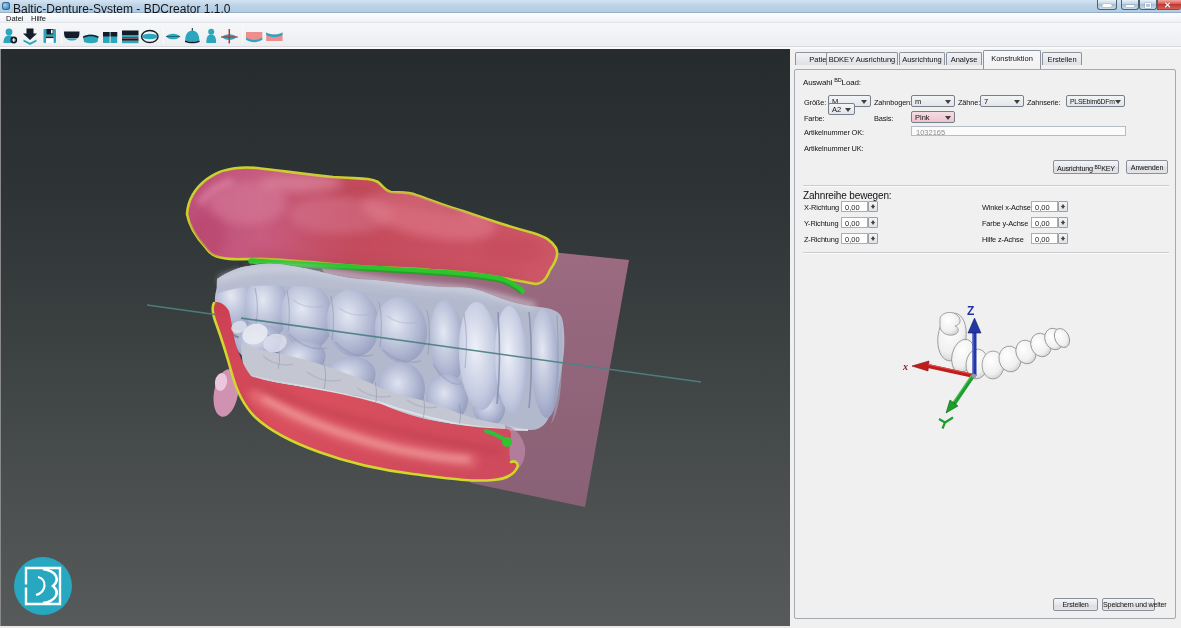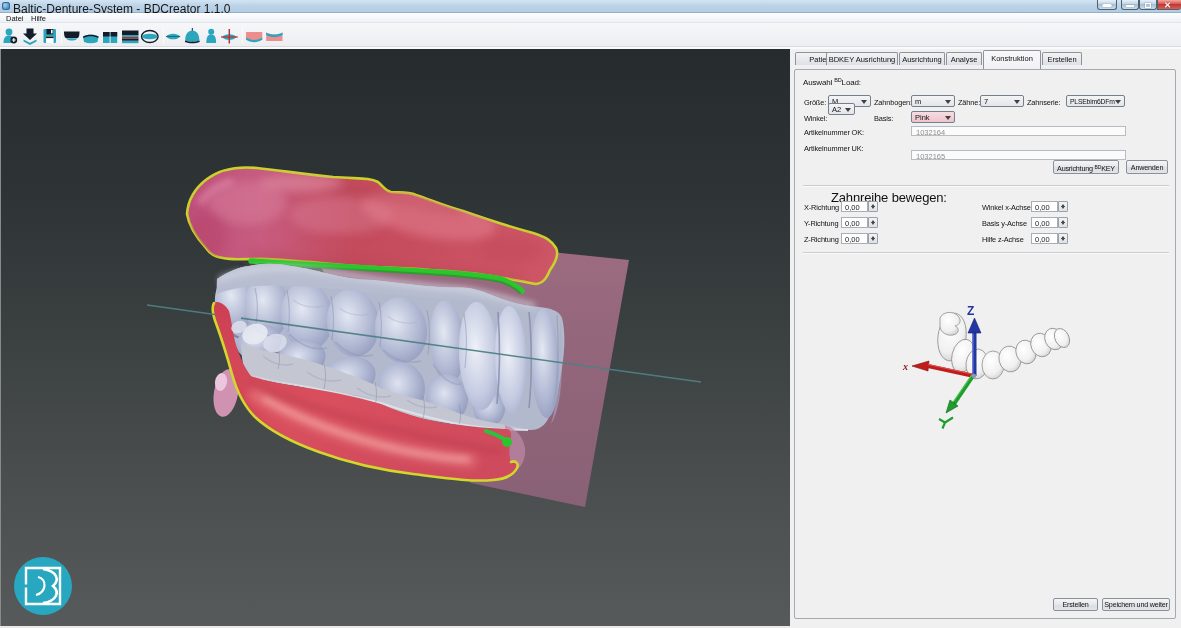--- a/index.html
+++ b/index.html
@@ -297,54 +297,54 @@
 
   <div class="lbl" style="left:804px;top:97.5px">Größe:</div>
   <div class="combo" style="left:828px;top:95px;width:43px">M<b></b></div>
   <div class="lbl" style="left:874px;top:97.5px">Zahnbogen:</div>
   <div class="combo" style="left:911px;top:95px;width:44px">m<b></b></div>
   <div class="lbl" style="left:958px;top:97.5px">Zähne:</div>
   <div class="combo" style="left:980px;top:95px;width:44px">7<b></b></div>
   <div class="lbl" style="left:1027px;top:97.5px">Zahnserie:</div>
   <div class="combo" style="left:1066px;top:95px;width:59px"><span style="font-size:6.8px;letter-spacing:-0.2px">PLSEbim6DFm</span><b></b></div>
 
-  <div class="lbl" style="left:804px;top:113.5px">Winkel:</div>
+  <div class="lbl" style="left:804px;top:113.5px">Farbe:</div>
   <div class="combo" style="left:828px;top:103px;width:27px">A2<b></b></div>
   <div class="lbl" style="left:874px;top:113.5px">Basis:</div>
   <div class="combo" style="left:911px;top:111px;width:44px;background:linear-gradient(180deg,#f6dde3,#eec3cd)">Pink<b></b></div>
 
   <div class="lbl" style="left:804px;top:128px">Artikelnummer OK:</div>
   <div class="tbox" style="left:911px;top:126px;width:215px;height:10px">1032164</div>
   <div class="lbl" style="left:804px;top:144px">Artikelnummer UK:</div>
-  <div class="tbox" style="left:911px;top:150px;width:215px;height:10px">1032165</div>
+  <div class="tbox" style="left:911px;top:126px;width:215px;height:10px">1032165</div>
 
   <div class="btn" style="left:1053px;top:160px;width:66px;height:14px;line-height:13px">Ausrichtung <span style="font-size:5px;vertical-align:2px">BD</span>KEY</div>
   <div class="btn" style="left:1126px;top:160px;width:42px;height:14px;line-height:13px">Anwenden</div>
   <div class="sep" style="left:803px;top:185px;width:366px"></div>
-  <div class="lbl" style="left:831px;top:190px;font-size:13px">Zahnreihe bewegen:</div>
+  <div class="lbl" style="left:803px;top:190px;font-size:10px">Zahnreihe bewegen:</div>
 
   <div class="lbl" style="left:804px;top:203px">X-Richtung</div>
   <div class="sbox" style="left:841px;top:201px;width:27px">0,00</div>
   <div class="spin" style="left:868px;top:201px">
       <i class="u"></i>
       <i class="d"></i>
     </div>
   <div class="lbl" style="left:982px;top:203px">Winkel x-Achse</div>
   <div class="sbox" style="left:1031px;top:201px;width:27px">0,00</div>
   <div class="spin" style="left:1058px;top:201px">
       <i class="u"></i>
       <i class="d"></i>
     </div>
   <div class="lbl" style="left:804px;top:219px">Y-Richtung</div>
   <div class="sbox" style="left:841px;top:217px;width:27px">0,00</div>
   <div class="spin" style="left:868px;top:217px">
       <i class="u"></i>
       <i class="d"></i>
     </div>
-  <div class="lbl" style="left:982px;top:219px">Basis y-Achse</div>
+  <div class="lbl" style="left:982px;top:219px">Farbe y-Achse</div>
   <div class="sbox" style="left:1031px;top:217px;width:27px">0,00</div>
   <div class="spin" style="left:1058px;top:217px">
       <i class="u"></i>
       <i class="d"></i>
     </div>
   <div class="lbl" style="left:804px;top:235px">Z-Richtung</div>
   <div class="sbox" style="left:841px;top:233px;width:27px">0,00</div>
   <div class="spin" style="left:868px;top:233px">
       <i class="u"></i>
       <i class="d"></i>
@@ -391,14 +391,14 @@
 
     <path d="M973,376 L954,404" stroke="#1e9e2c" stroke-width="4"></path>
     <path d="M971.7,375.2 L952.5,403" stroke="#55c560" stroke-width="1.2"></path>
     <polygon points="946,413 958,406 950,400" fill="#1e9e2c" stroke="#106018" stroke-width="0.6"></polygon>
     <path d="M939,419 l6,3.5 M945,422.5 l8,-5 M945,422.5 l-2.5,6" stroke="#1e9e2c" stroke-width="2.2" fill="none"></path>
 
     <circle cx="974" cy="376" r="2.2" fill="#8c9aa8"></circle>
   </svg>
 
   <div class="btn" style="left:1053px;top:598px;width:45px;height:13px;line-height:12px">Erstellen</div>
-  <div class="btn" style="left:1102px;top:598px;width:68px;height:13px;line-height:12px">Speichern und weiter</div>
+  <div class="btn" style="left:1102px;top:598px;width:53px;height:13px;line-height:12px">Speichern und weiter</div>
 </div>
 
 </body></html>

